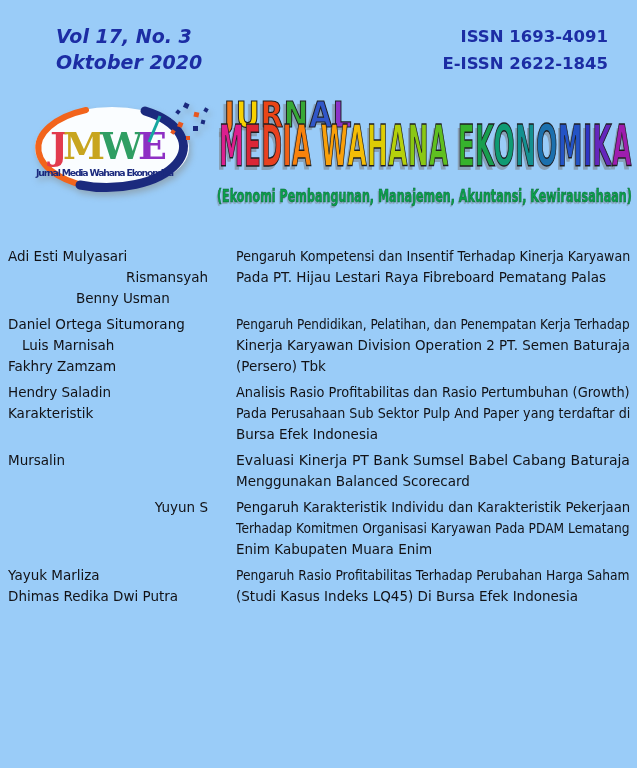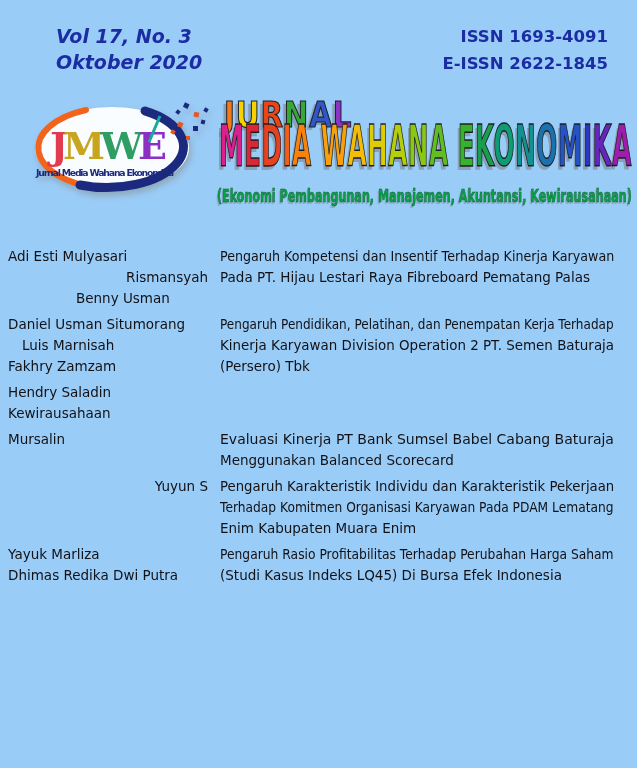--- a/index.html
+++ b/index.html
@@ -45,21 +45,21 @@
     text-shadow:-2px 2px 1px rgba(110,110,110,0.40);
   }
   .toc{
     position:absolute;left:8px;top:246px;width:622px;
   }
   .toc-entry{display:flex;margin-bottom:5px;}
   .toc-authors{width:200px;flex:none;}
   .author-line{
     font-size:13.5px;line-height:21px;color:#121216;white-space:nowrap;
   }
-  .toc-title{width:394px;margin-left:12px;flex:none;}
+  .toc-title{width:394px;margin-left:28px;flex:none;}
   .title-line{height:21px;overflow:visible;}
   .fitline{
     display:inline-block;white-space:nowrap;transform-origin:left center;
     font-size:13.5px;line-height:21px;color:#121216;
   }
 </style>
 </head>
 <body>
 
 <div class="hdr-left">
@@ -107,34 +107,39 @@
         <div class="author-line" style="padding-left: 22px; text-align: right;">Rismansyah</div>
         <div class="author-line" style="padding-left: 68px;">Benny Usman</div>
       </div>
       <div class="toc-title">
         <div class="title-line"><span class="fitline" style="transform: scaleX(0.9381);">Pengaruh Kompetensi dan Insentif Terhadap Kinerja Karyawan</span></div>
         <div class="title-line"><span class="fitline">Pada PT. Hijau Lestari Raya Fibreboard Pematang Palas</span></div>
       </div>
     </div>
     <div class="toc-entry">
       <div class="toc-authors">
-        <div class="author-line" style="padding-left: 0px;">Daniel Usman Situmorang</div>
+        <div class="author-line" style="padding-left: 0px;">Daniel Ortega Situmorang</div>
         <div class="author-line" style="padding-left: 14px;">Luis Marnisah</div>
         <div class="author-line" style="padding-left: 0px;">Fakhry Zamzam</div>
       </div>
       <div class="toc-title">
         <div class="title-line"><span class="fitline" style="transform: scaleX(0.8934);">Pengaruh Pendidikan, Pelatihan, dan Penempatan Kerja Terhadap</span></div>
         <div class="title-line"><span class="fitline" style="transform: scaleX(0.9949);">Kinerja Karyawan Division Operation 2 PT. Semen Baturaja</span></div>
         <div class="title-line"><span class="fitline">(Persero) Tbk</span></div>
       </div>
     </div>
     <div class="toc-entry">
       <div class="toc-authors">
         <div class="author-line" style="padding-left: 0px;">Hendry Saladin</div>
-        <div class="author-line" style="padding-left: 0px;">Kewirausahaan</div>
+        <div class="author-line" style="padding-left: 0px;">Karakteristik</div>
+      </div>
+      <div class="toc-title">
+        <div class="title-line"><span class="fitline" style="transform: scaleX(0.961);">Analisis Rasio Profitabilitas dan Rasio Pertumbuhan (Growth)</span></div>
+        <div class="title-line"><span class="fitline" style="transform: scaleX(0.9426);">Pada Perusahaan Sub Sektor Pulp And Paper yang terdaftar di</span></div>
+        <div class="title-line"><span class="fitline">Bursa Efek Indonesia</span></div>
       </div>
     </div>
     <div class="toc-entry">
       <div class="toc-authors">
         <div class="author-line" style="padding-left: 0px;">Mursalin</div>
       </div>
       <div class="toc-title">
         <div class="title-line"><span class="fitline" style="transform: scaleX(1.0368);">Evaluasi Kinerja PT Bank Sumsel Babel Cabang Baturaja</span></div>
         <div class="title-line"><span class="fitline">Menggunakan Balanced Scorecard</span></div>
       </div>

